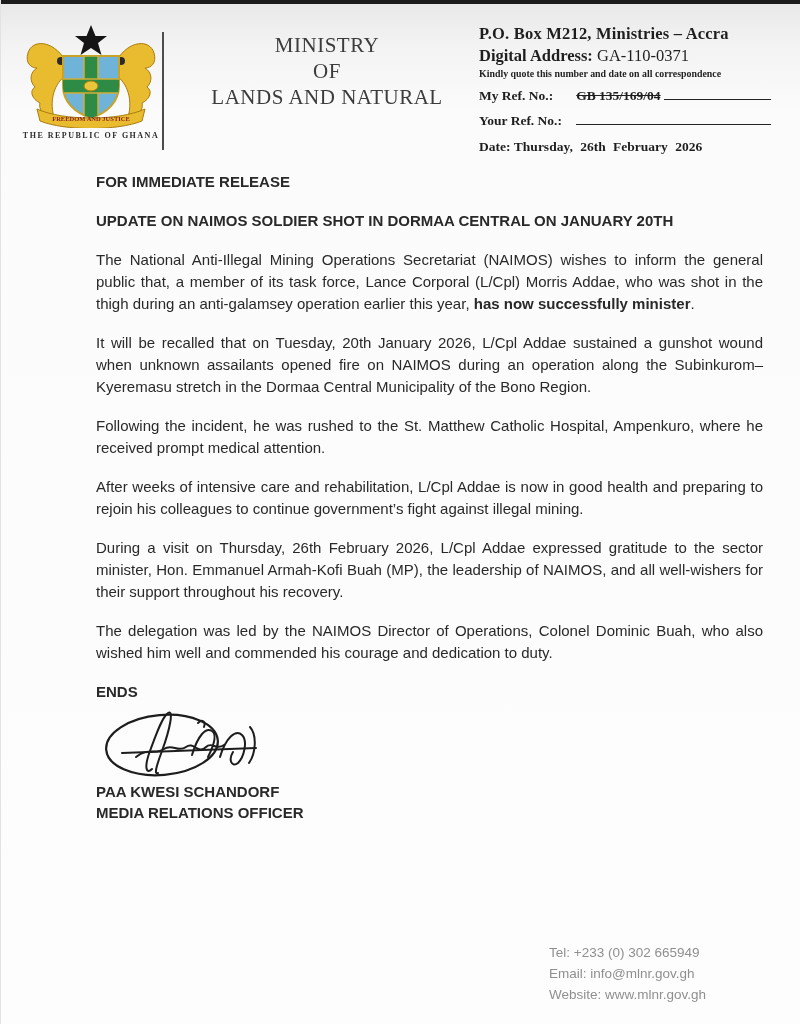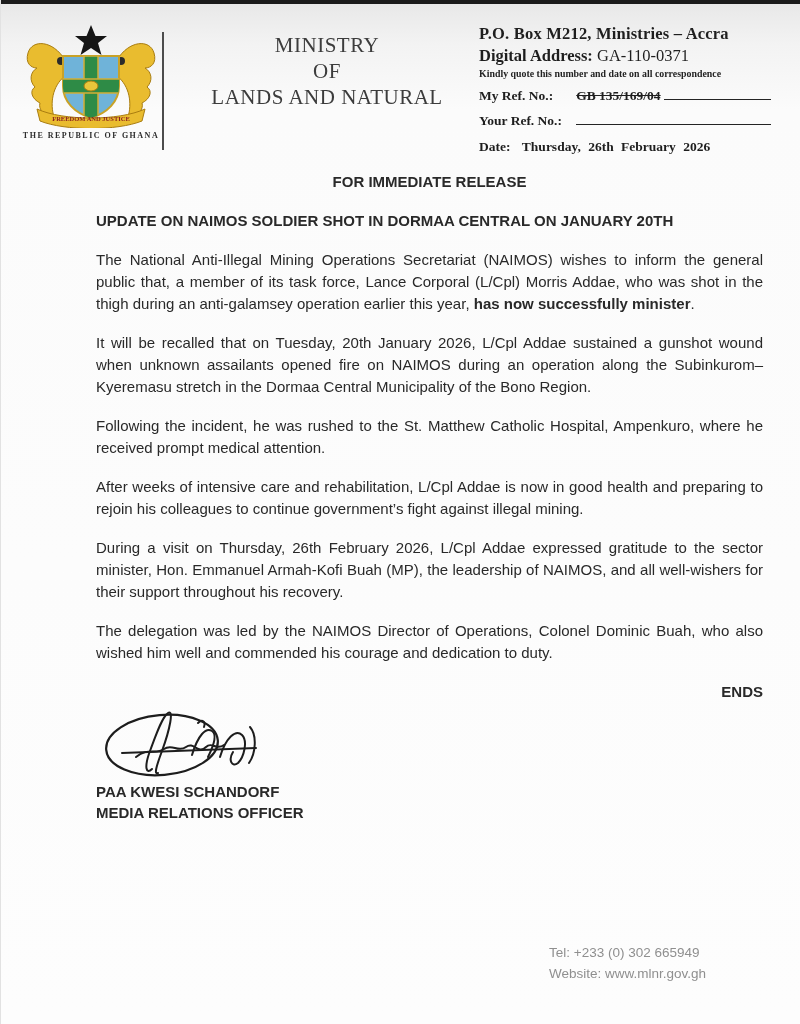--- a/index.html
+++ b/index.html
@@ -60,31 +60,31 @@
     color: #242424;
   }
   .ref-row {
     display: flex; align-items: flex-end;
     font-size: 13.5px; font-weight: bold; margin-top: 9px; white-space: nowrap;
   }
   .ref-row .strike { text-decoration: line-through; margin-left: 23px; }
   .ref-line { flex: 1; border-bottom: 1.5px solid #242424; margin-bottom: 4px; margin-left: 3px; }
   .ref-line.gap { margin-left: 14px; }
   .date-row { font-size: 13.5px; font-weight: bold; margin-top: 10px; white-space: nowrap; }
-  .date-row .date-val { word-spacing: 4px; margin-left: 8px; }
+  .date-row .date-val { word-spacing: 4px; margin-left: 0; }
 
   
   .letter-body {
     position: absolute; left: 95px; top: 171px; width: 667px;
     font-size: 15px; line-height: 22px; color: #292929;
   }
-  .release-line { font-weight: bold; margin: 0 0 17px 0; text-align: center; }
+  .release-line { font-weight: bold; margin: 0 0 17px 0; }
   .headline { font-weight: bold; margin: 0 0 17px 0; }
   .para { margin: 0 0 17px 0; text-align: justify; }
-  .ends { font-weight: bold; margin: 0 0 2px 0; text-align: right; }
+  .ends { font-weight: bold; margin: 0 0 2px 0; }
   .signature svg { display: block; margin-left: 4px; }
   .signatory { font-weight: bold; line-height: 21px; margin-top: 2px; }
 
   
   .footer {
     position: absolute; left: 548px; top: 942px;
     font-size: 13.5px; line-height: 21px; color: #8f8f8f;
   }
 </style>
 </head>
@@ -183,15 +183,16 @@
     </div>
 
     <div class="signatory">
       <div>PAA KWESI SCHANDORF</div>
       <div>MEDIA RELATIONS OFFICER</div>
     </div>
   </div>
 
   <div class="footer">
     <div>Tel: +233 (0) 302 665949</div>
+    <div>Email: info@mlnr.gov.gh</div>
     <div>Website: www.mlnr.gov.gh</div>
   </div>
 </div>
 
 </body></html>

